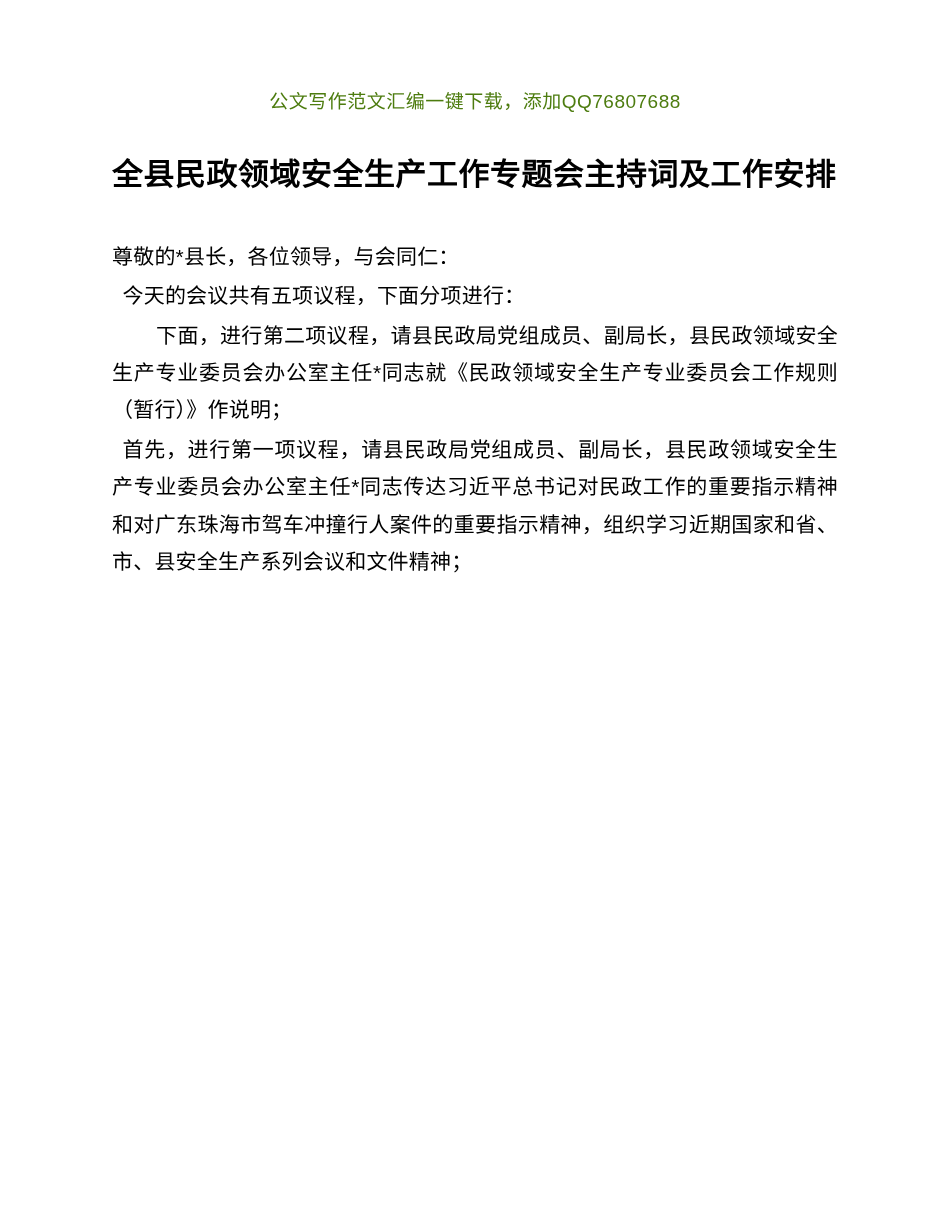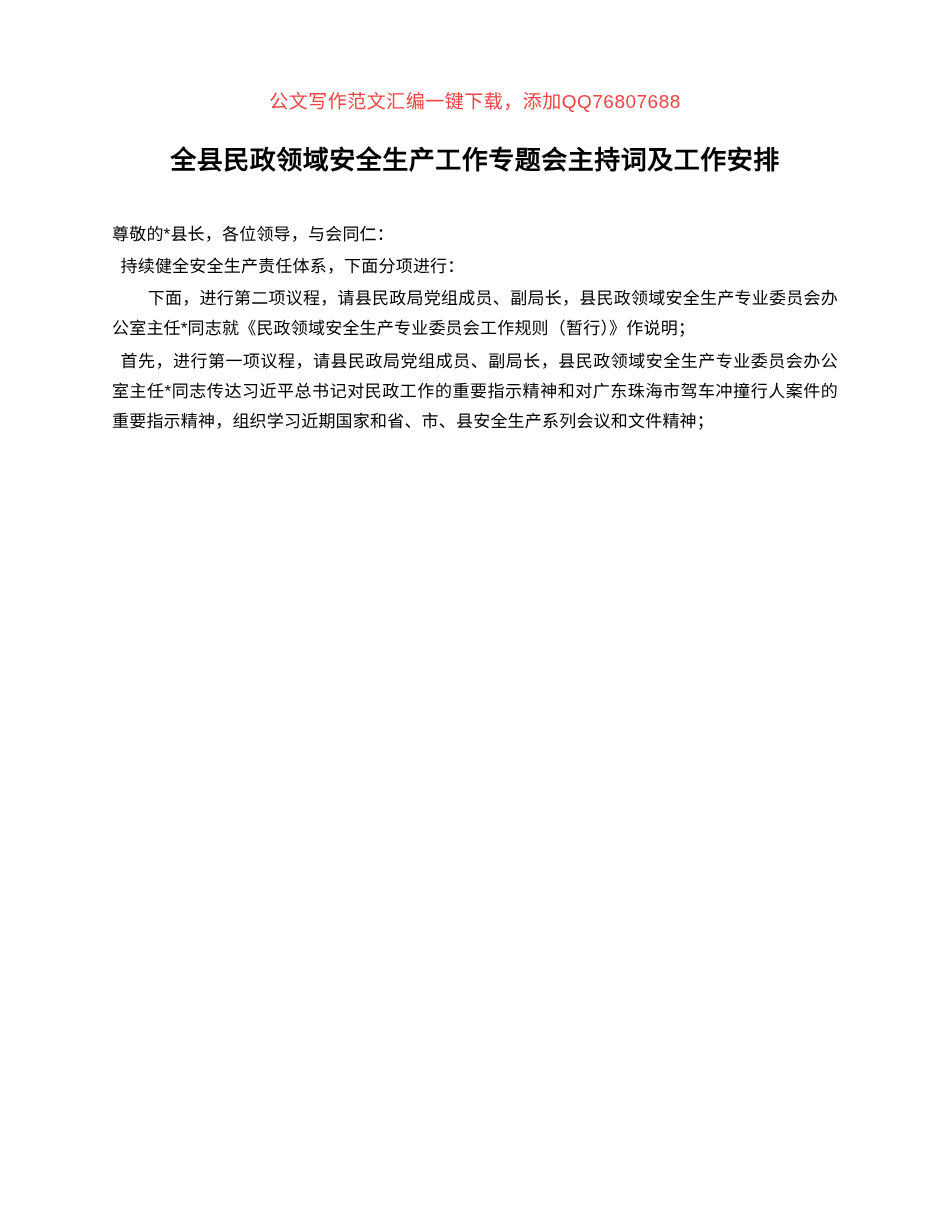--- a/index.html
+++ b/index.html
@@ -17,39 +17,39 @@
   .page {
     position: relative;
     width: 950px;
     height: 1230px;
     box-sizing: border-box;
     padding: 0 112px;
   }
   .ad-banner {
     margin-top: 86px;
     text-align: center;
-    color: #ef4444;
+    color: #4d7c0f;
     font-size: 19px;
     letter-spacing: 0.5px;
     font-family: "Liberation Sans", "DejaVu Sans", sans-serif;
     white-space: nowrap;
   }
   .doc-title {
-    margin-top: 29px;
-    text-align: center;
-    font-size: 26px;
+    margin-top: 40px;
+    text-align: left;
+    font-size: 31px;
     font-weight: bold;
     line-height: 1.45;
     letter-spacing: 0.5px;
   }
   .body-text {
     margin-top: 40px;
   }
   .para {
-    font-size: 17px;
+    font-size: 21px;
     line-height: 1.78;
     text-align: justify;
     text-justify: inter-ideograph;
     margin: 0 0 2px 0;
     letter-spacing: 0.2px;
   }
   .indent-0 { text-indent: 0; }
   .indent-1 { text-indent: 0.5em; }
   .indent-2 { text-indent: 2.1em; }
 </style>
@@ -57,18 +57,18 @@
 <body>
 
 <div class="page">
 
   <div class="ad-banner">公文写作范文汇编一键下载，添加QQ76807688</div>
 
   <h1 class="doc-title">全县民政领域安全生产工作专题会主持词及工作安排</h1>
 
   <div class="body-text">
     <p class="para indent-0">尊敬的*县长，各位领导，与会同仁：</p>
-    <p class="para indent-1">持续健全安全生产责任体系，下面分项进行：</p>
+    <p class="para indent-1">今天的会议共有五项议程，下面分项进行：</p>
     <p class="para indent-2">下面，进行第二项议程，请县民政局党组成员、副局长，县民政领域安全生产专业委员会办公室主任*同志就《民政领域安全生产专业委员会工作规则（暂行）》作说明；</p>
     <p class="para indent-1">首先，进行第一项议程，请县民政局党组成员、副局长，县民政领域安全生产专业委员会办公室主任*同志传达习近平总书记对民政工作的重要指示精神和对广东珠海市驾车冲撞行人案件的重要指示精神，组织学习近期国家和省、市、县安全生产系列会议和文件精神；</p>
   </div>
 
 </div>
 
 </body></html>

